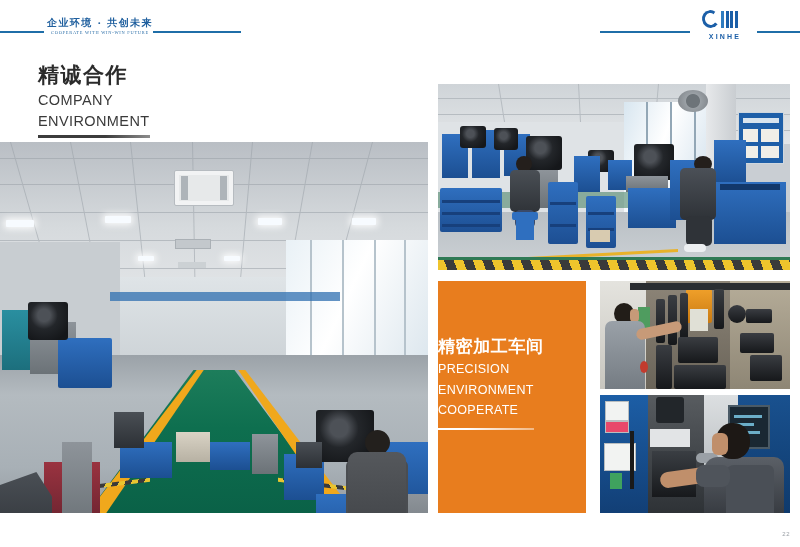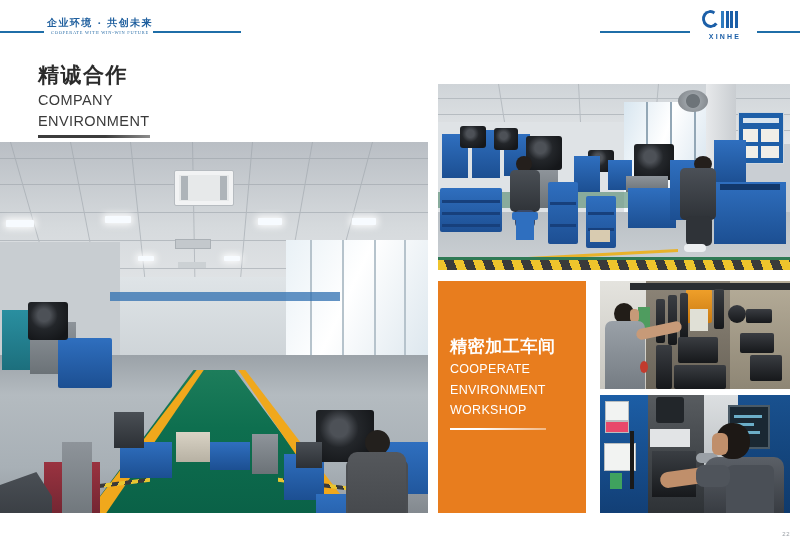--- a/index.html
+++ b/index.html
@@ -188,21 +188,21 @@
   .b-person .vest{position:absolute;left:126px;top:70px;width:48px;height:48px;background:#4a4f56;border-radius:8px 6px 0 0;}
   .b-person .arm{position:absolute;left:60px;top:74px;width:58px;height:16px;border-radius:8px;
     background:#c08f6b;transform:rotate(-8deg);}
   .b-person .sleeve{position:absolute;left:96px;top:70px;width:34px;height:22px;border-radius:8px;background:#4f545b;}
 
   
   .orange-block{
     position:absolute;left:438px;top:281px;width:148px;height:232px;
     background:#e87d1e;
   }
-  .ob-inner{position:absolute;left:12px;top:54px;right:10px;}
+  .ob-inner{position:absolute;left:0;top:54px;right:10px;}
   .ob-cn{
     font-family:"DejaVu Sans","Liberation Sans",sans-serif;
     font-size:17px;font-weight:700;color:#ffffff;letter-spacing:.6px;line-height:22px;
   }
   .ob-en{
     font-size:12.5px;color:#ffffff;line-height:16.5px;letter-spacing:.3px;margin-top:4px;
   }
   .ob-underline{
     margin-top:9px;width:96px;height:2.5px;
     background:linear-gradient(to right,#ffffff 0%,#ffffff 30%,rgba(255,255,255,.45) 100%);
@@ -462,22 +462,22 @@
       <div class="head"></div>
       <div class="face"></div>
       <div class="arm"></div>
       <div class="sleeve"></div>
     </div>
   </div>
 
   <div class="orange-block">
     <div class="ob-inner">
       <div class="ob-cn">精密加工车间</div>
+      <div class="ob-en">PRECISION</div>
+      <div class="ob-en">ENVIRONMENT</div>
       <div class="ob-en">COOPERATE</div>
-      <div class="ob-en">ENVIRONMENT</div>
-      <div class="ob-en">WORKSHOP</div>
       <div class="ob-underline"></div>
     </div>
   </div>
 
   <div class="page-num">22</div>
 
 </div>
 
 </body></html>

